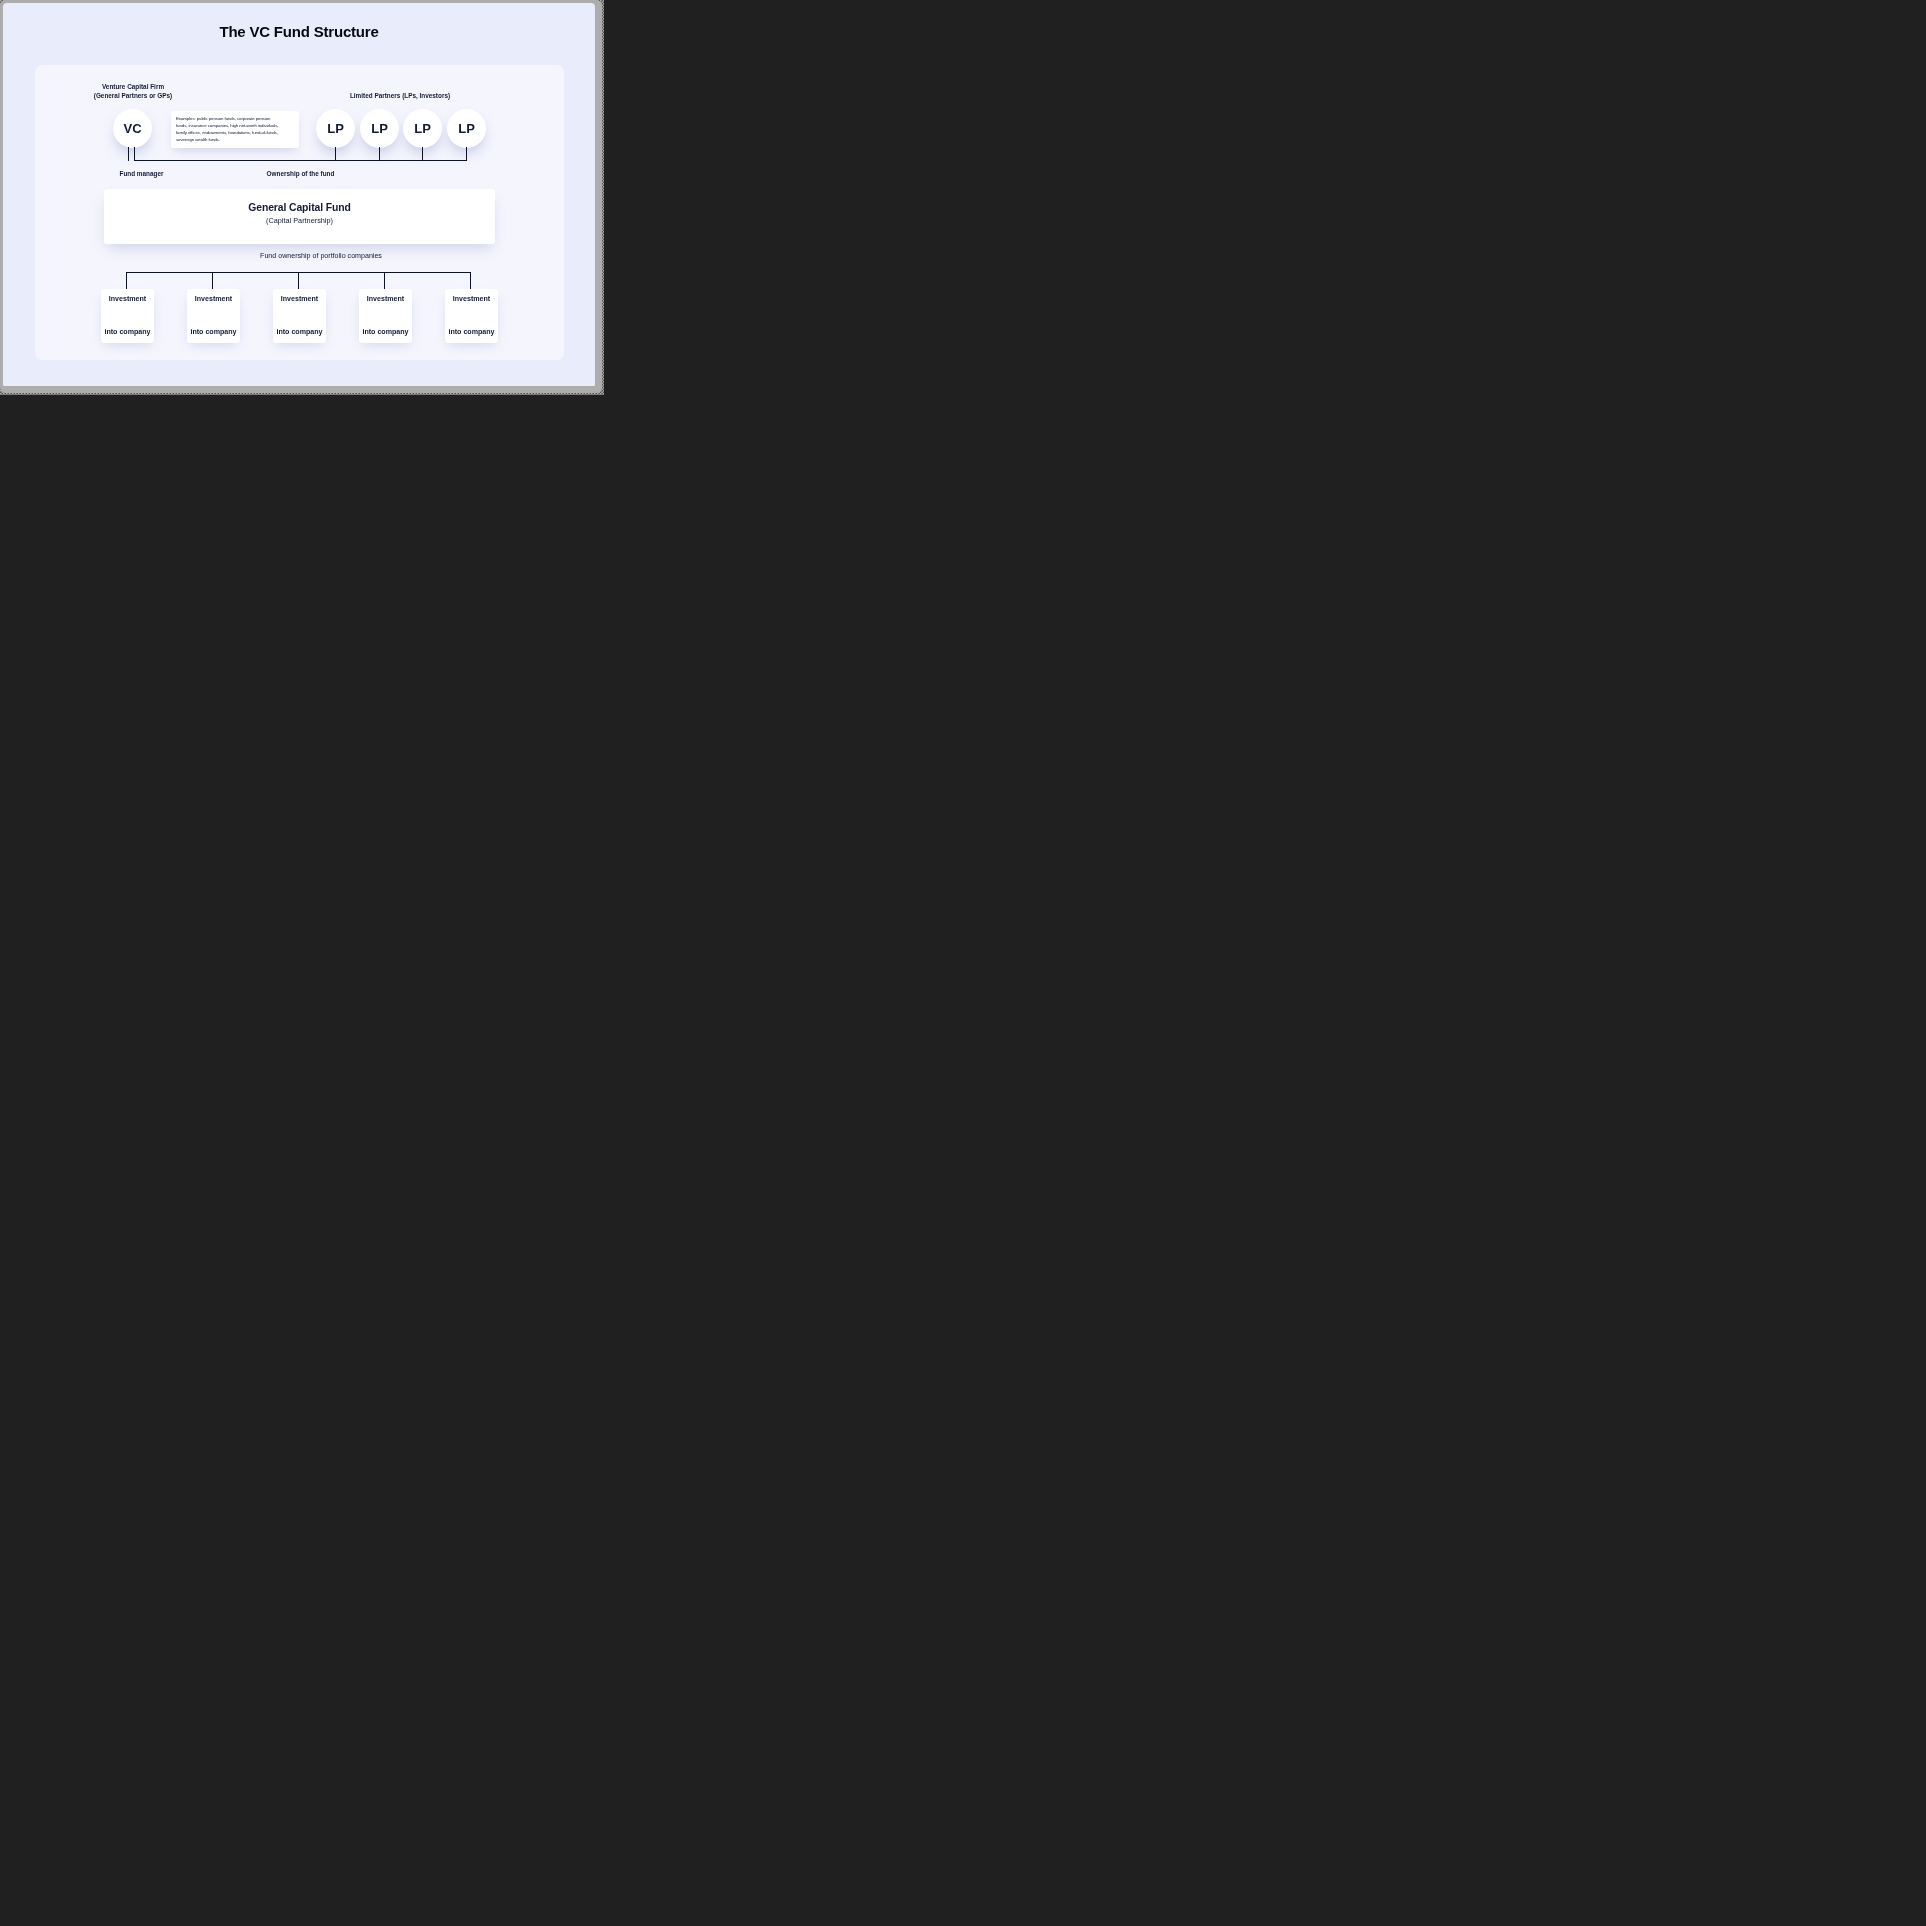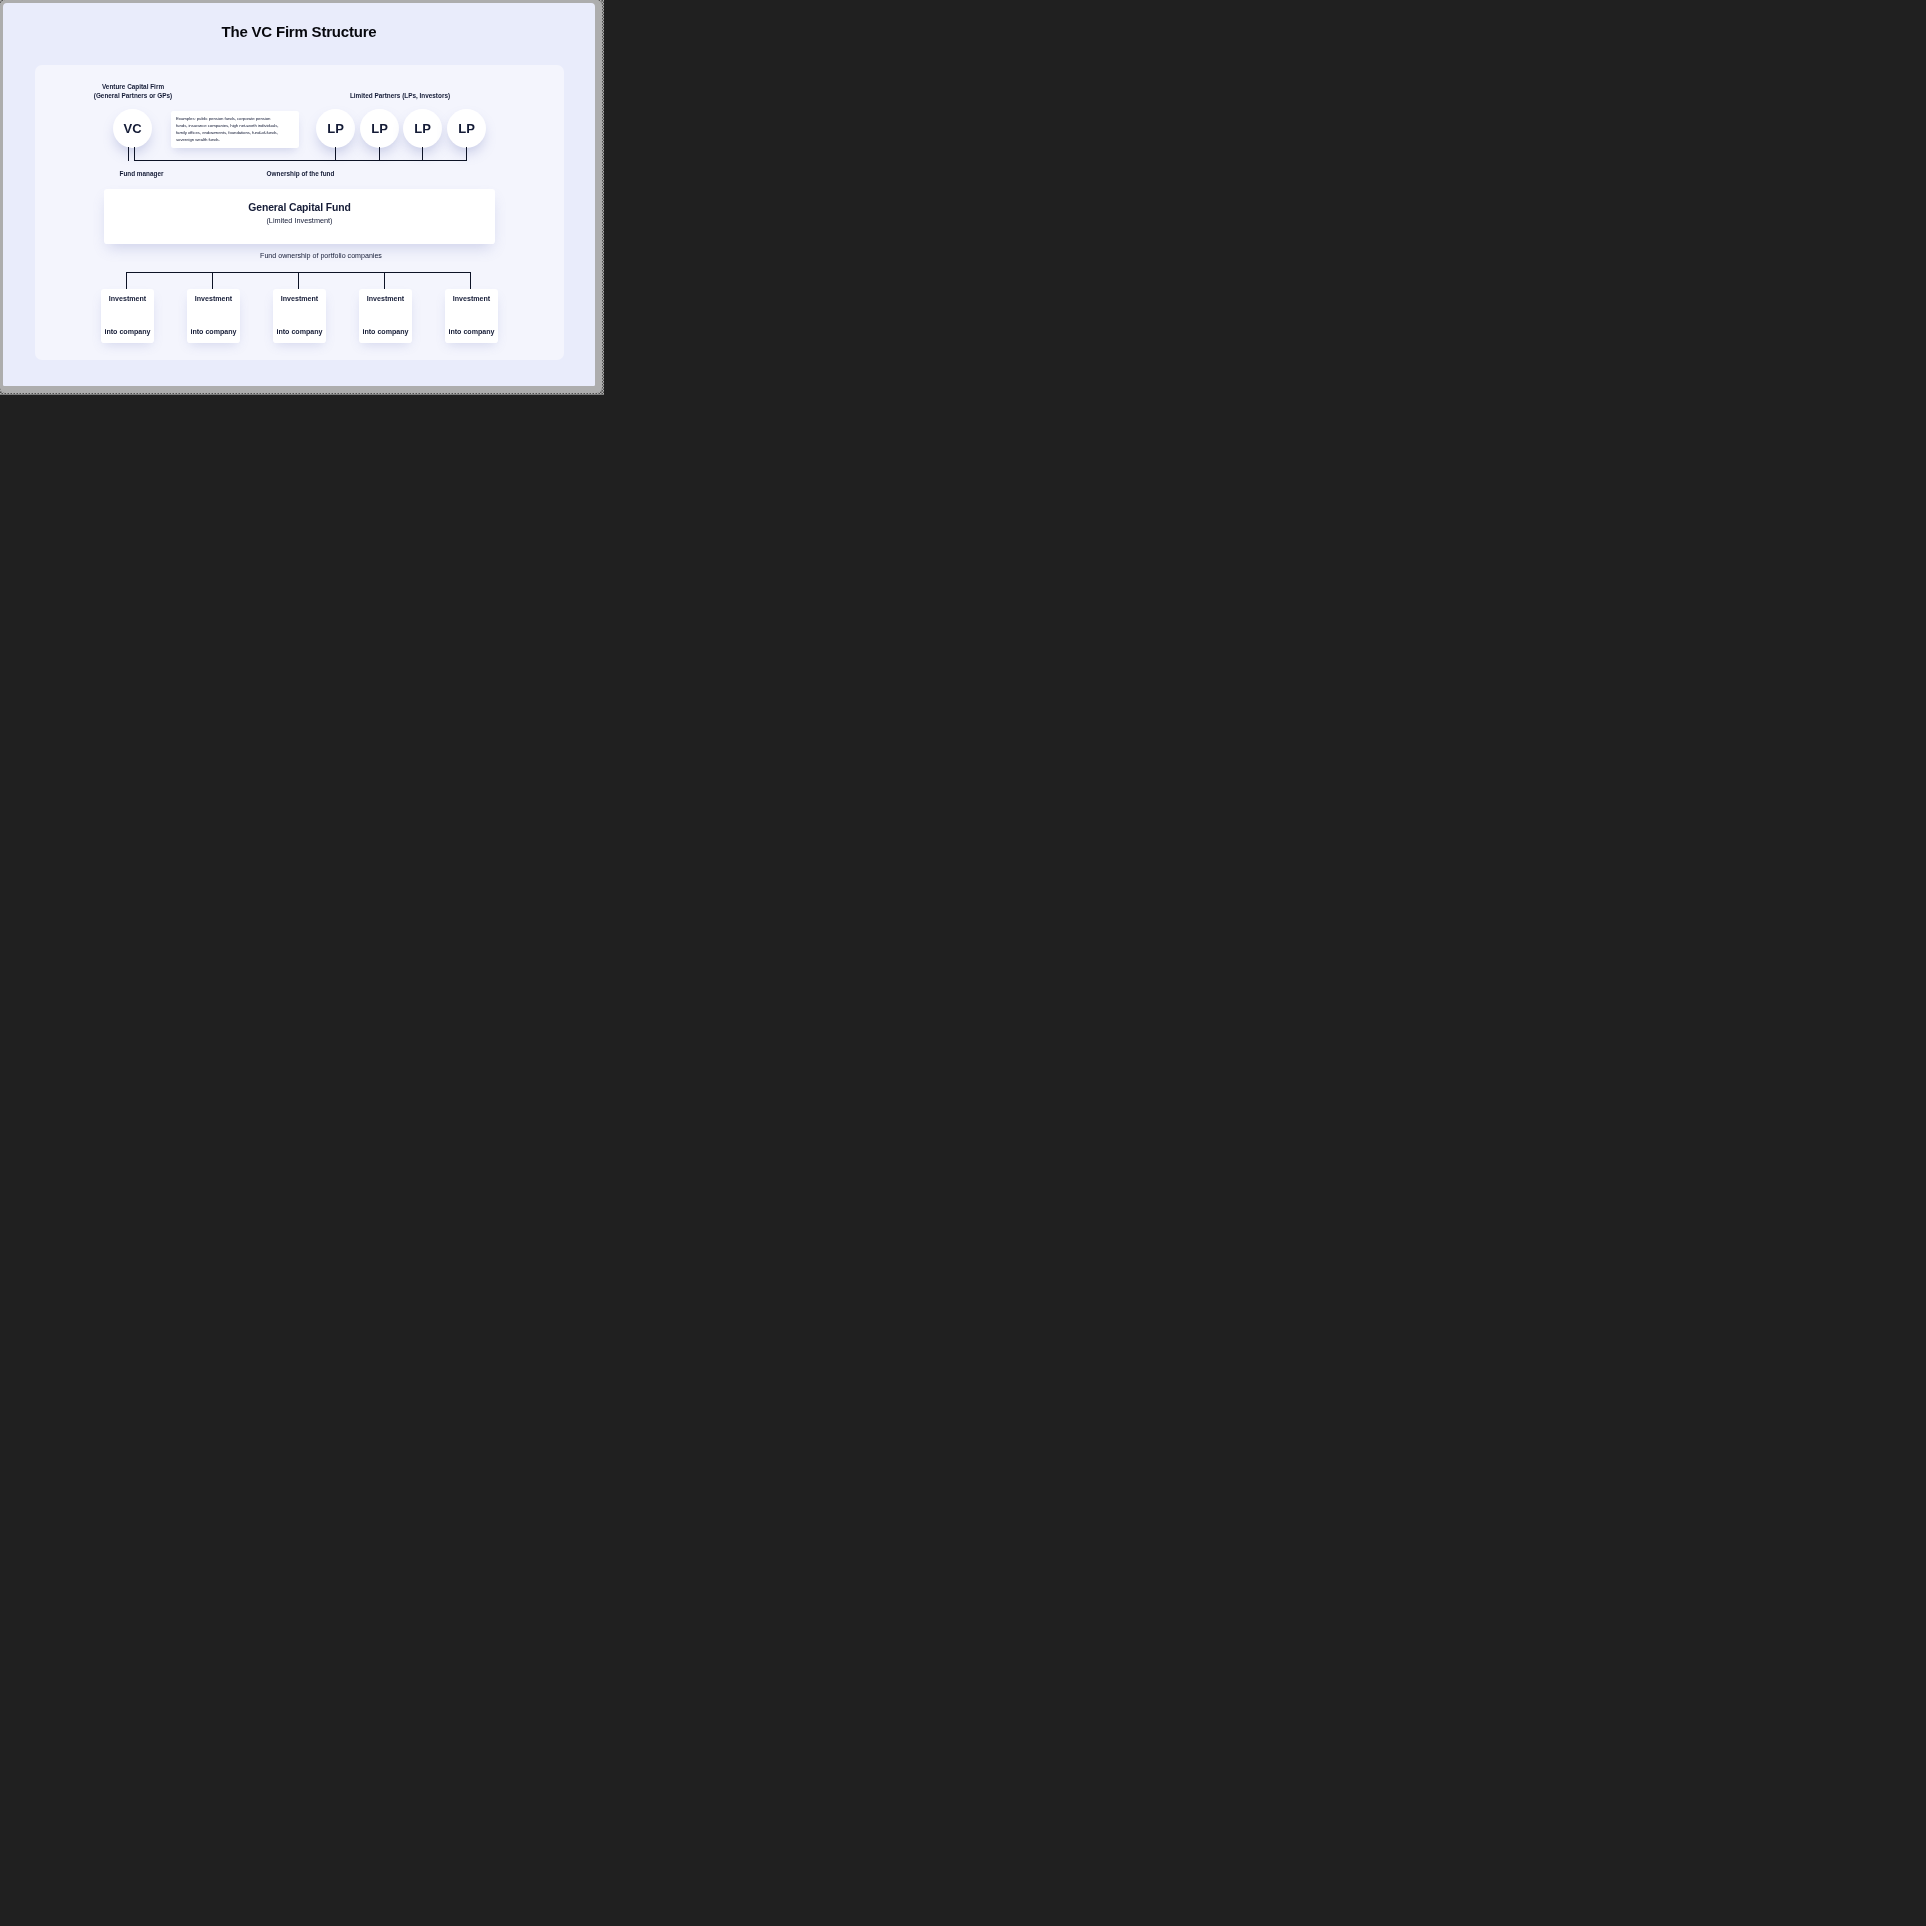--- a/index.html
+++ b/index.html
@@ -120,21 +120,21 @@
   .ib-5{left:445px;}
 </style>
 </head>
 <body>
 
 <div class="stage">
   <div class="frame"></div>
   <div class="page"></div>
   <div class="panel"></div>
 
-  <div class="page-title">The VC Firm Structure</div>
+  <div class="page-title">The VC Fund Structure</div>
 
   <div class="node-label gp-label">
     <div>Venture Capital Firm</div>
     <div>(General Partners or GPs)</div>
   </div>
   <div class="circle vc-circle">
     <span>VC</span>
   </div>
 
   <div class="examples">
@@ -164,21 +164,21 @@
   <div class="cline v" style="left:335px;top:147px;height:14px;"></div>
   <div class="cline v" style="left:379px;top:147px;height:14px;"></div>
   <div class="cline v" style="left:422px;top:147px;height:14px;"></div>
   <div class="cline v" style="left:466px;top:147px;height:14px;"></div>
 
   <div class="edge-label fund-manager">Fund manager</div>
   <div class="edge-label ownership">Ownership of the fund</div>
 
   <div class="fund-box">
     <div class="fund-title">General Capital Fund</div>
-    <div class="fund-subtitle">(Limited Investment)</div>
+    <div class="fund-subtitle">(Capital Partnership)</div>
   </div>
 
   <div class="portfolio-label">Fund ownership of portfolio companies</div>
 
   <div class="cline h" style="left:126px;top:272px;width:344px;"></div>
   <div class="cline v" style="left:126px;top:272px;height:17.3px;"></div>
   <div class="cline v" style="left:212px;top:272px;height:17.3px;"></div>
   <div class="cline v" style="left:298px;top:272px;height:17.3px;"></div>
   <div class="cline v" style="left:384px;top:272px;height:17.3px;"></div>
   <div class="cline v" style="left:470px;top:272px;height:17.3px;"></div>

